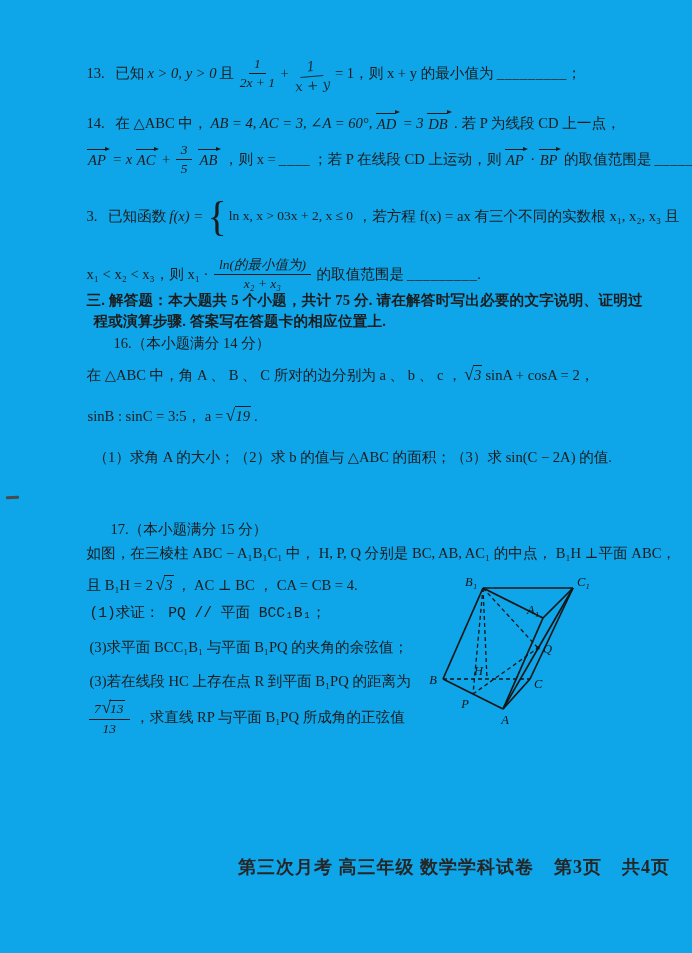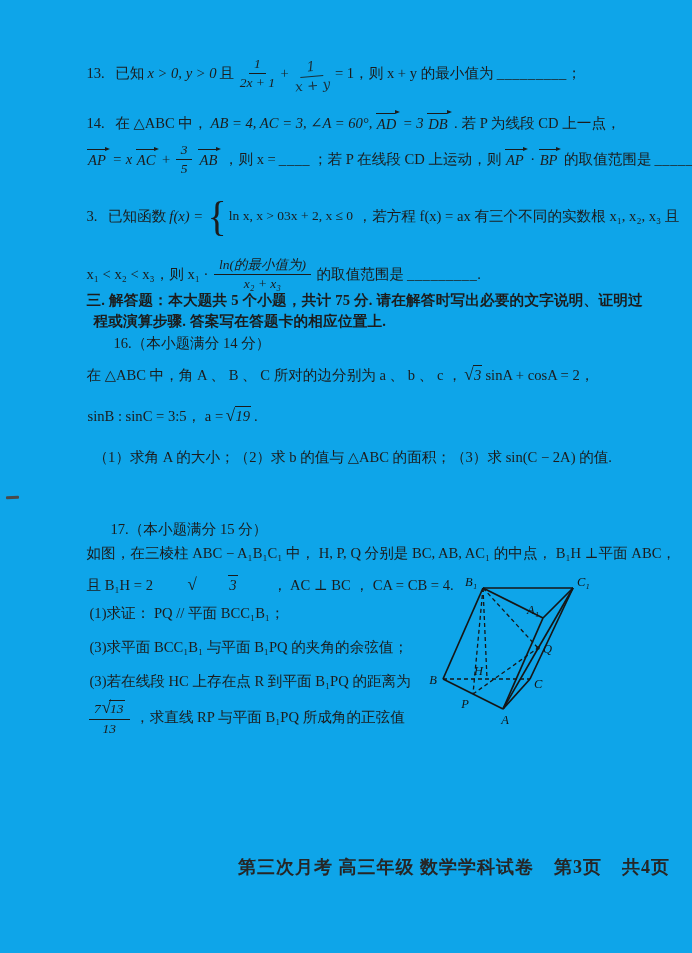--- a/index.html
+++ b/index.html
@@ -147,27 +147,27 @@
   </div>
 
   <div class="margin-dash"></div>
 
   <div class="ln" style="left:85px;top:520px;margin-left:24px;">
     <span>17.（本小题满分 15 分）</span>
   </div>
   <div class="ln" style="left:85px;top:544px;">
     <span>如图，在三棱柱 ABC − A₁B₁C₁ 中， H, P, Q 分别是 BC, AB, AC₁ 的中点， B₁H ⊥平面 ABC，</span>
   </div>
-  <div class="ln" style="left:85px;top:574px;gap:32px;">
+  <div class="ln" style="left:85px;top:574px;">
     <span>且 B₁H = 2</span>
     <span class="rt">√</span>
     <span class="ol">3</span>
     <span>， AC ⊥ BC ， CA = CB = 4.</span>
   </div>
-  <div class="ln" style="left:88px;top:604px;">
+  <div class="ln" style="left:88px;top:604px;font-family:Liberation Mono, monospace;">
     <span>(1)求证： PQ // 平面 BCC₁B₁；</span>
   </div>
   <div class="ln" style="left:88px;top:638px;">
     <span>(3)求平面 BCC₁B₁ 与平面 B₁PQ 的夹角的余弦值；</span>
   </div>
   <div class="ln" style="left:88px;top:672px;">
     <span>(3)若在线段 HC 上存在点 R 到平面 B₁PQ 的距离为</span>
   </div>
   <div class="ln" style="left:85px;top:698px;">
     <span class="frac">

